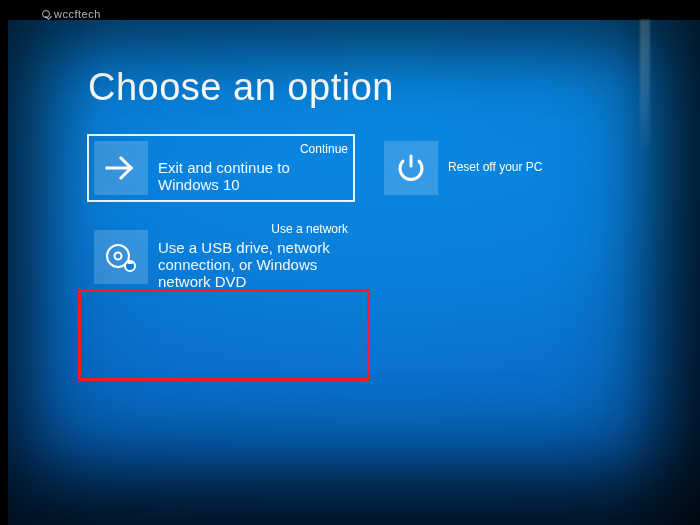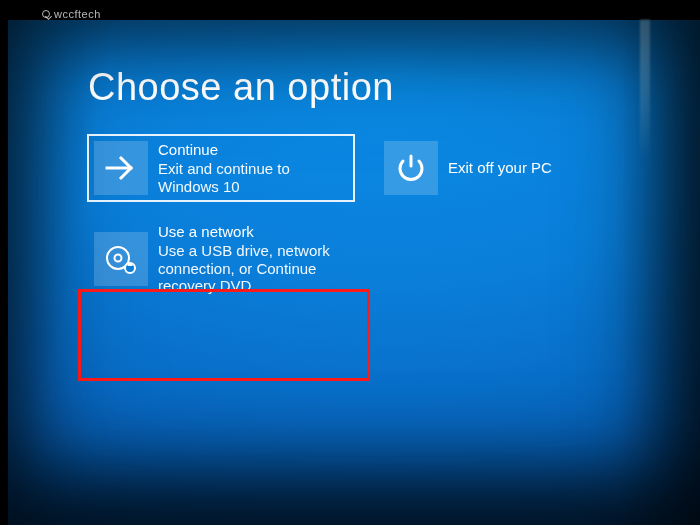--- a/index.html
+++ b/index.html
@@ -121,22 +121,23 @@
     display: flex;
     align-items: center;
     justify-content: center;
   }
   .tile .text {
     display: flex;
     flex-direction: column;
     line-height: 1.15;
   }
   .tile .label {
-    font-size: 15px;
+    font-size: 12px;
     font-weight: 300;
+    text-align: right;
   }
   .tile .desc {
     font-size: 15px;
     font-weight: 300;
     opacity: 0.95;
     margin-top: 2px;
     max-width: 190px;
   }
   
   .highlight {
@@ -183,40 +184,40 @@
             <div class="iconbox">
               <svg width="40" height="40" viewBox="0 0 40 40">
                 <circle cx="17" cy="19" r="11" fill="none" stroke="#fff" stroke-width="2"></circle>
                 <circle cx="17" cy="19" r="3.5" fill="none" stroke="#fff" stroke-width="2"></circle>
                 <circle cx="29" cy="29" r="5" fill="#0a7ed9" stroke="#fff" stroke-width="2"></circle>
                 <rect x="26.5" y="24" width="5" height="3" fill="#fff"></rect>
               </svg>
             </div>
             <div class="text">
               <span class="label">Use a network</span>
-              <span class="desc">Use a USB drive, network connection, or Continue recovery DVD</span>
+              <span class="desc">Use a USB drive, network connection, or Windows network DVD</span>
             </div>
           </div>
 
 
         </div>
 
         <div class="col secondary">
 
           <div class="tile narrow">
             <div class="iconbox">
               <svg width="40" height="40" viewBox="0 0 40 40">
                 <g fill="none" stroke="#fff" stroke-width="3" stroke-linecap="round">
                   <path d="M20 8 v10"></path>
                   <path d="M12 13 a11 11 0 1 0 16 0"></path>
                 </g>
               </svg>
             </div>
             <div class="text">
-              <span class="label">Exit off your PC</span>
+              <span class="label">Reset off your PC</span>
             </div>
           </div>
         </div>
       </div>
     </div>
 
     <div class="highlight" id="annotation-box" style="left: 70px; top: 269px; width: 286px; height: 86px; border-color: rgb(255, 26, 26);"></div>
 
     <div class="vignette"></div>
   </div>

